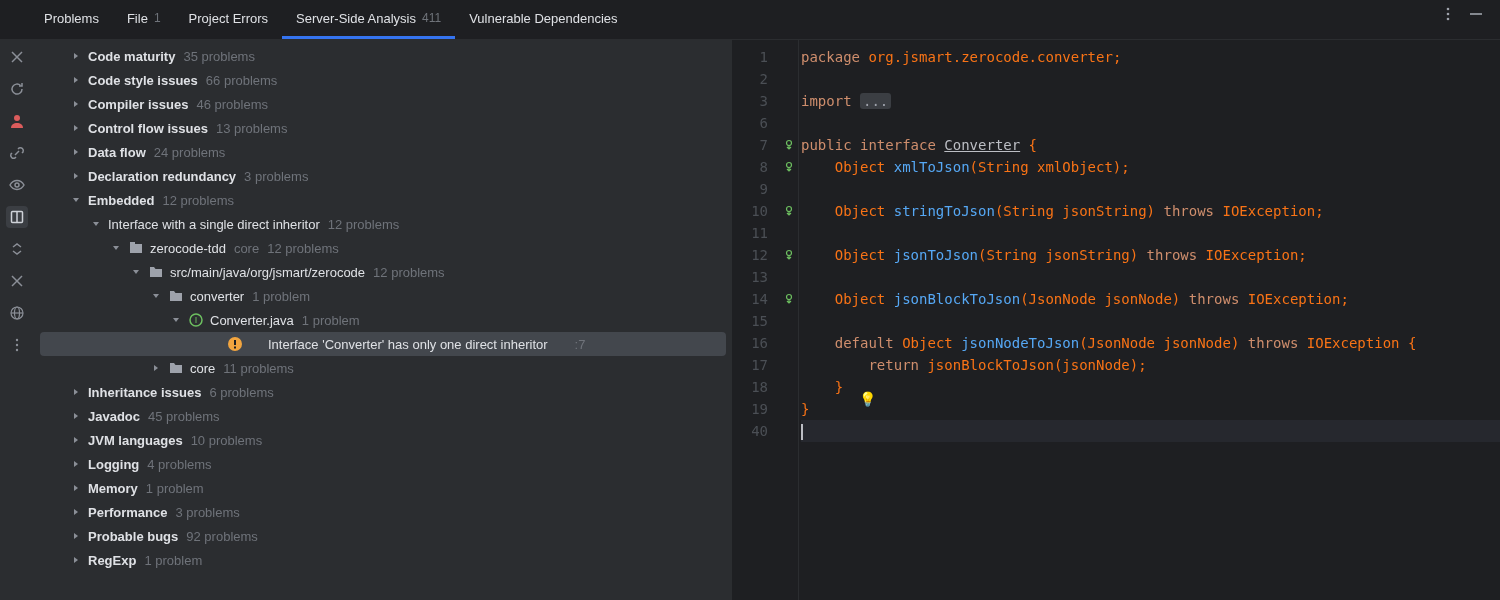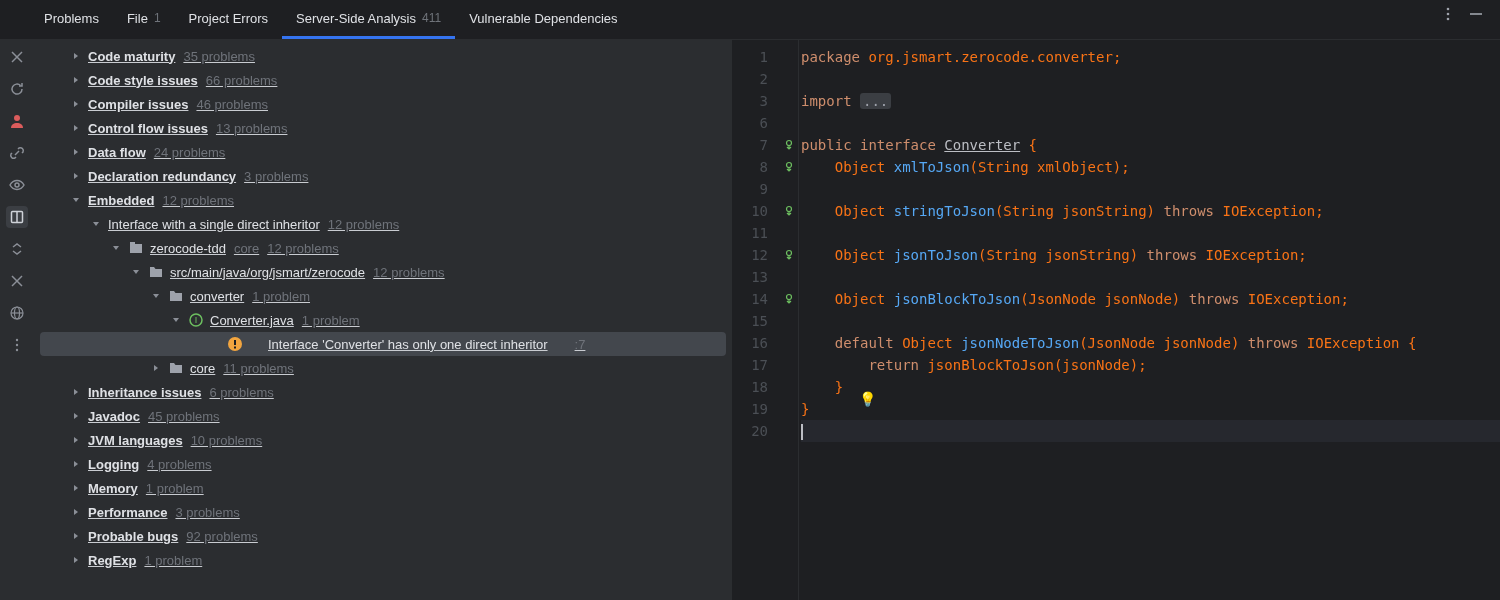--- a/index.html
+++ b/index.html
@@ -21,21 +21,21 @@
 
   
   .rail { width:34px; background:#2b2d30; display:flex; flex-direction:column; align-items:center; padding-top:6px; gap:10px; }
   .rail .ri { width:22px; height:22px; display:flex; align-items:center; justify-content:center; color:#8b8f97; cursor:pointer; border-radius:4px; }
   .rail .ri.user { color:#db5c5c; }
   .rail .ri.active { background:#3b3e43; color:#cfd2d8; }
   .rail svg { width:16px; height:16px; }
 
   
   .tree { flex:0 0 698px; background:#2b2d30; overflow-y:auto; padding-bottom:40px; padding-top:4px; font-size:13px; }
-  .row { display:flex; align-items:center; height:24px; padding-right:8px; cursor:pointer; white-space:nowrap; border-radius:4px; margin:0 6px;text-decoration:underline; }
+  .row { display:flex; align-items:center; height:24px; padding-right:8px; cursor:pointer; white-space:nowrap; border-radius:4px; margin:0 6px; }
   .row.sel { background:#43474d;gap:19px; }
   .arrow { width:12px; display:flex; align-items:center; justify-content:center; color:#8b8f97; margin-right:6px; }
   .arrow svg { width:10px; height:10px; }
   .ic { width:16px; height:16px; display:flex; align-items:center; justify-content:center; margin-right:6px; }
   .label { color:#dfe1e5; font-weight:700; }
   .label.nf { font-weight:400; }
   .hint { color:#6f737a; margin-left:8px; font-weight:400; }
   .label.nf + .hint { margin-left:8px; }
 
   
@@ -415,21 +415,21 @@
           <div class="ln">10</div>
           <div class="ln">11</div>
           <div class="ln">12</div>
           <div class="ln">13</div>
           <div class="ln">14</div>
           <div class="ln">15</div>
           <div class="ln">16</div>
           <div class="ln">17</div>
           <div class="ln">18</div>
           <div class="ln">19</div>
-          <div class="ln">20</div>
+          <div class="ln">40</div>
         </div>
       <div class="marks" id="marks">
           <div class="mk"></div>
           <div class="mk"></div>
           <div class="mk"></div>
           <div class="mk"></div>
           <div class="mk">
             <svg viewBox="0 0 12 12">
               <circle cx="6" cy="4" r="2.5" fill="none" stroke="#6dbf60" stroke-width="1.2"></circle>
               <path d="M6 7v3M4 8l2 2 2-2" stroke="#6dbf60" stroke-width="1.2" fill="none"></path>

